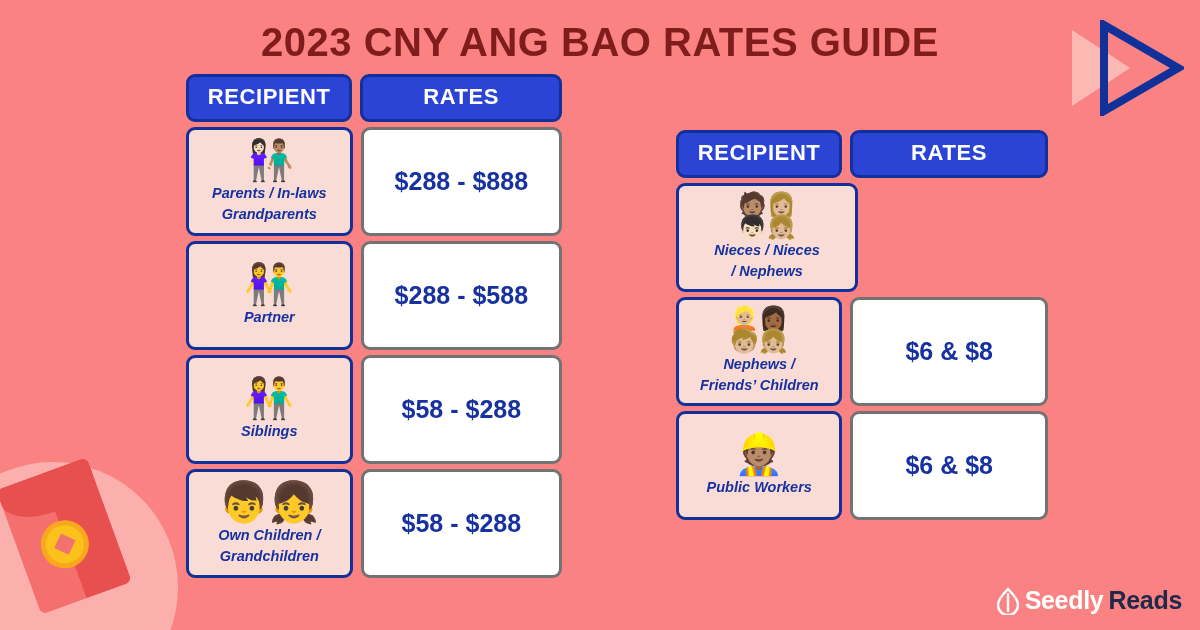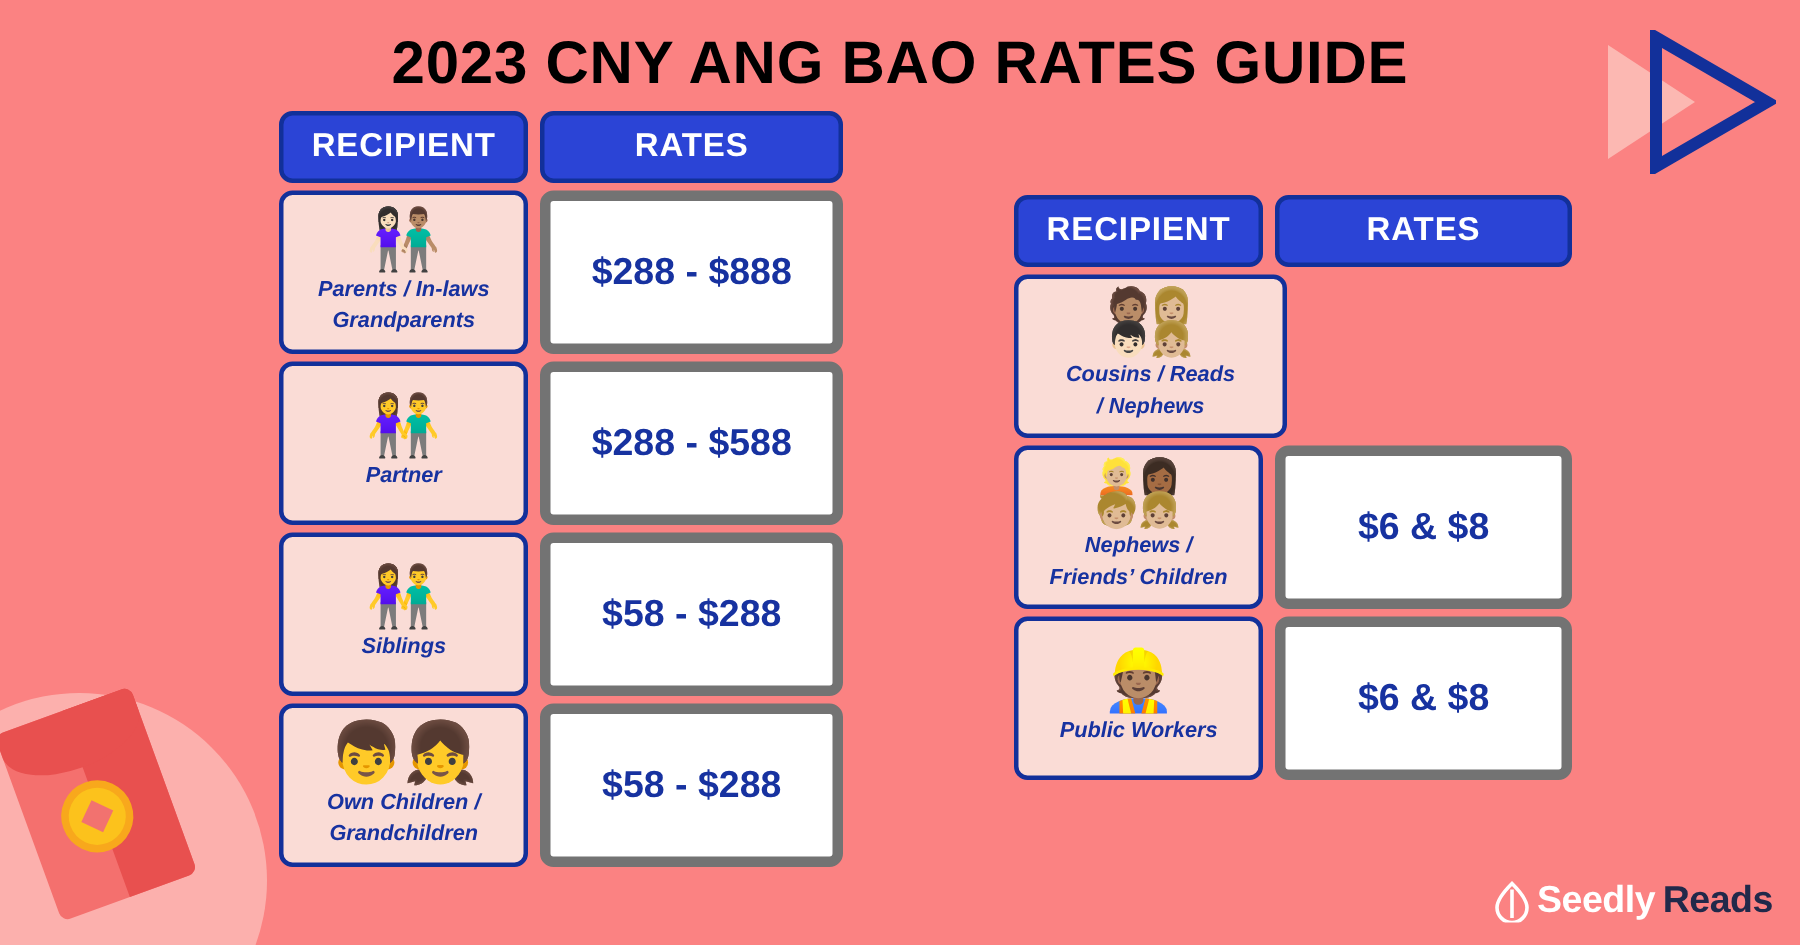--- a/index.html
+++ b/index.html
@@ -77,21 +77,21 @@
 
   
   .title {
     position: absolute;
     left: 0; top: 20px;
     width: 1200px;
     text-align: center;
     font-size: 40px;
     font-weight: bold;
     letter-spacing: 0.5px;
-    color: #000000;
+    color: #7f1d1d;
     font-family: "Liberation Sans", sans-serif;
     text-transform: uppercase;
   }
 
   
   .table {
     position: absolute;
     display: flex;
     flex-direction: column;
     gap: 5px;
@@ -121,21 +121,21 @@
     border-radius: 9px;
     display: flex;
     flex-direction: column;
     align-items: center;
     justify-content: center;
     padding: 6px 4px 8px;
     gap: 1px;
   }
   .cell-rates {
     background: #ffffff;
-    border: 7px solid #737373;
+    border: 3px solid #737373;
     border-radius: 9px;
     display: flex;
     align-items: center;
     justify-content: center;
     color: #1732a0;
     font-size: 25px;
     font-weight: bold;
   }
 
   
@@ -272,21 +272,21 @@
       <div class="th">RECIPIENT</div>
       <div class="th">RATES</div>
     </div>
 
     <div class="row">
       <div class="cell-recipient">
         <div class="recipient-icon two-line">
           <span>🧑🏽👩🏼</span>
           <span>👦🏻👧🏼</span>
         </div>
-        <div class="recipient-label">Cousins / Reads</div>
+        <div class="recipient-label">Nieces / Nieces</div>
         <div class="recipient-label">/ Nephews</div>
       </div>
     </div>
 
     <div class="row">
       <div class="cell-recipient">
         <div class="recipient-icon two-line">
           <span>👱🏼👩🏾</span>
           <span>🧒🏼👧🏼</span>
         </div>

